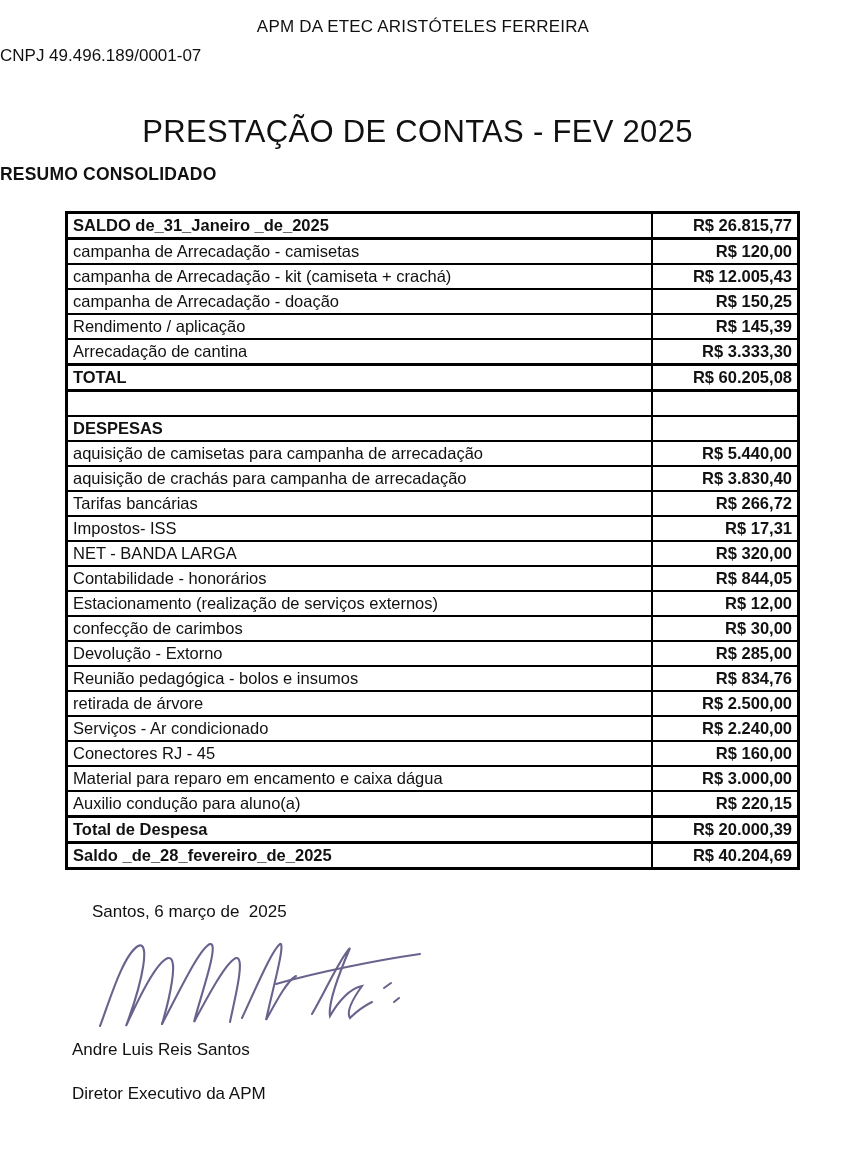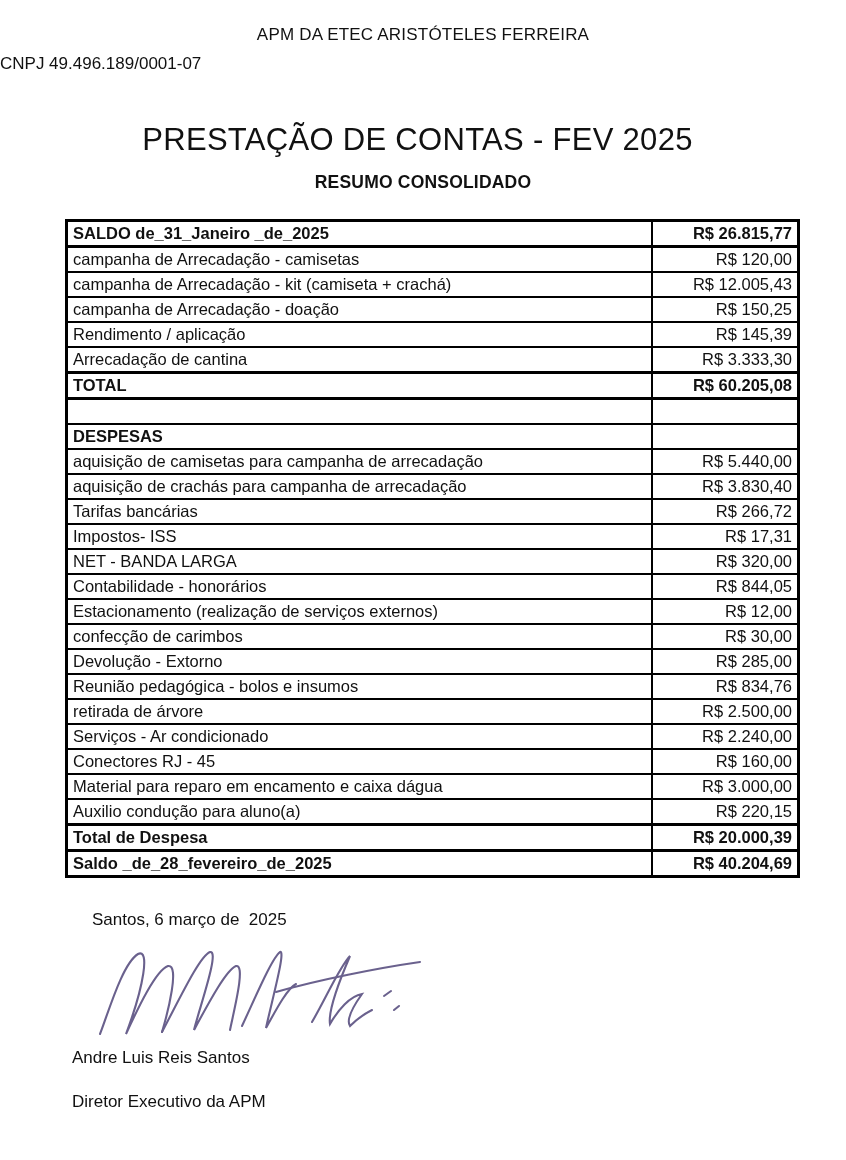--- a/index.html
+++ b/index.html
@@ -12,38 +12,38 @@
     height: 1160px;
     font-family: "Liberation Sans", "DejaVu Sans", sans-serif;
     color: #111;
     position: relative;
     overflow: hidden;
   }
   .org-line {
     text-align: center;
     font-size: 17px;
     line-height: 25px;
-    margin-top: 22px;
+    margin-top: 14px;
     letter-spacing: 0.2px;
   }
   .cnpj-line {
     text-align: left;
     font-size: 17px;
     line-height: 25px;
     margin-top: 4px;
   }
   .doc-title {
     text-align: center;
     font-size: 31px;
     font-weight: 400;
     margin: 46px 11px 0 0;
     letter-spacing: 0.3px;
   }
   .doc-subtitle {
-    text-align: center;
+    text-align: left;
     font-size: 17.5px;
     font-weight: 700;
     margin: 14px 0 0 0;
     letter-spacing: 0.2px;
   }
   table.fin {
     border-collapse: collapse;
     table-layout: fixed;
     margin: 26px 0 0 65px;
     width: 732px;
@@ -54,21 +54,21 @@
     border: 2px solid #000;
     height: 23px;
     font-size: 16.5px;
     padding: 0 5px;
     vertical-align: middle;
     white-space: nowrap;
     overflow: hidden;
   }
   table.fin col.c-label { width: 585px; }
   table.fin col.c-value { width: 147px; }
-  table.fin td.value { text-align: right; }
+  table.fin td.value { text-align: right; font-weight: bold; }
   table.fin tr.bold td { font-weight: 700; }
   table.fin tr.emph td {
     border-top-width: 3px;
     border-bottom-width: 3px;
   }
   .date-line {
     margin: 32px 0 0 92px;
     font-size: 17px;
     white-space: pre;
   }

